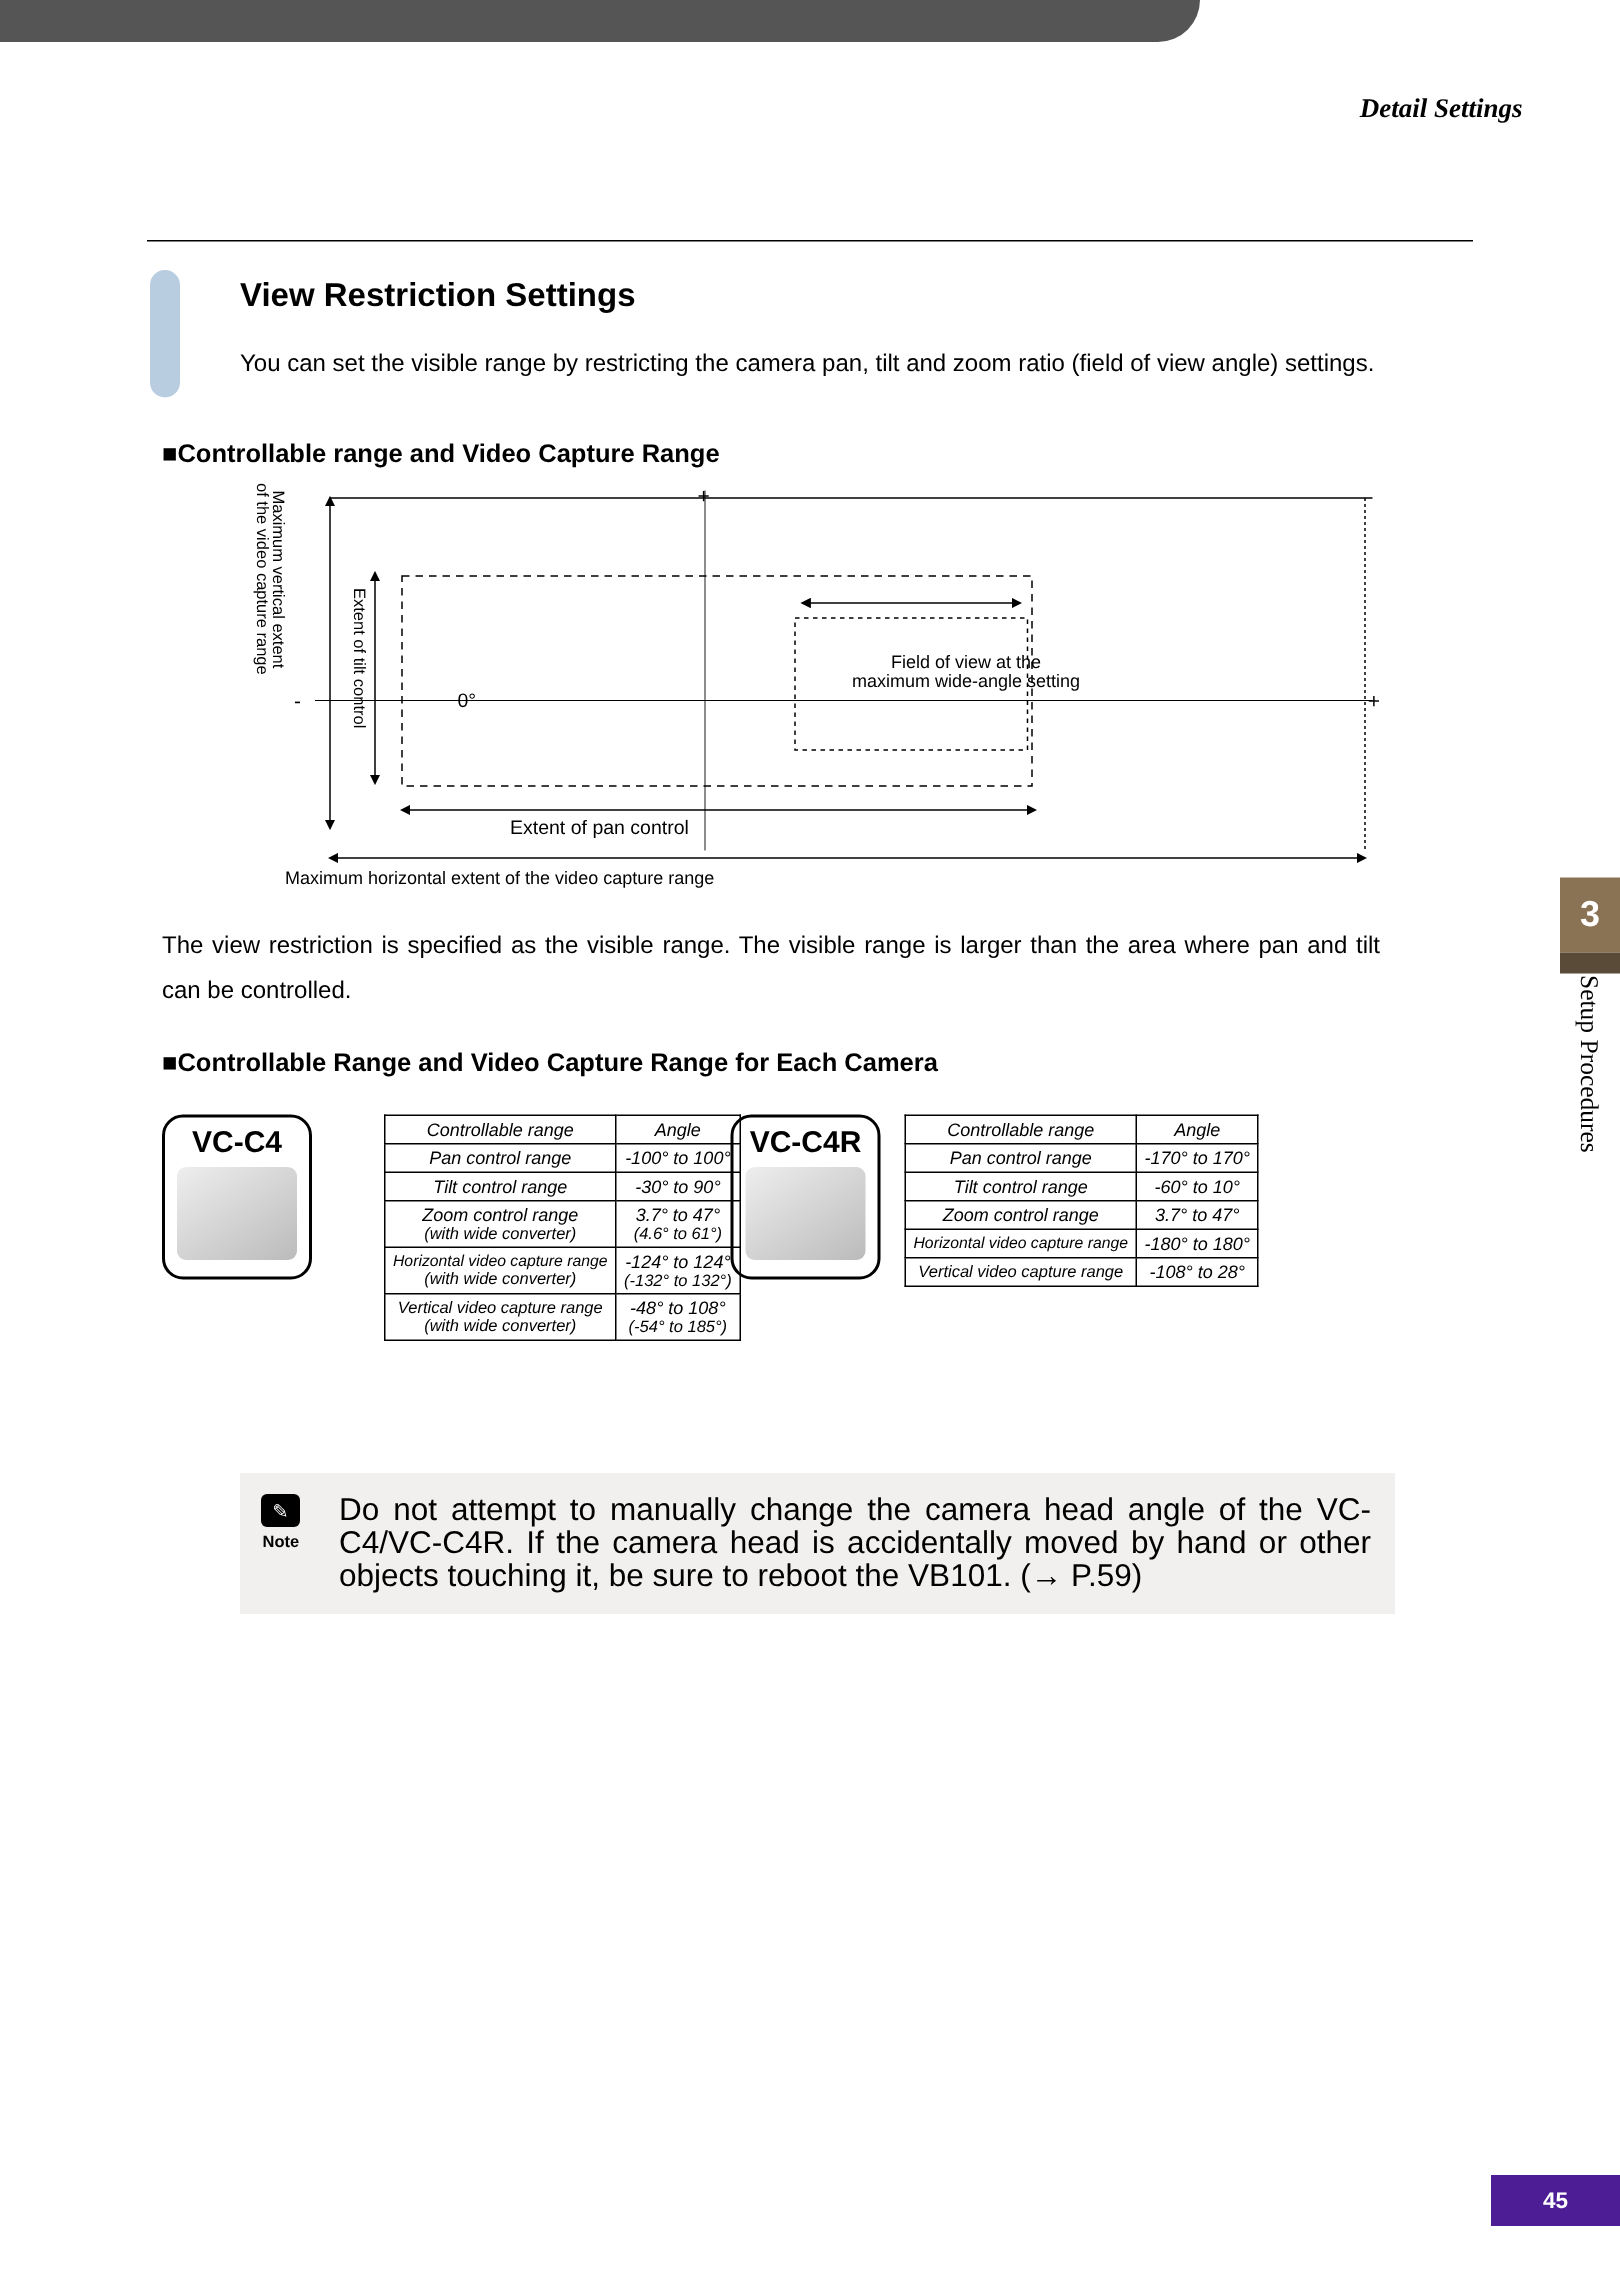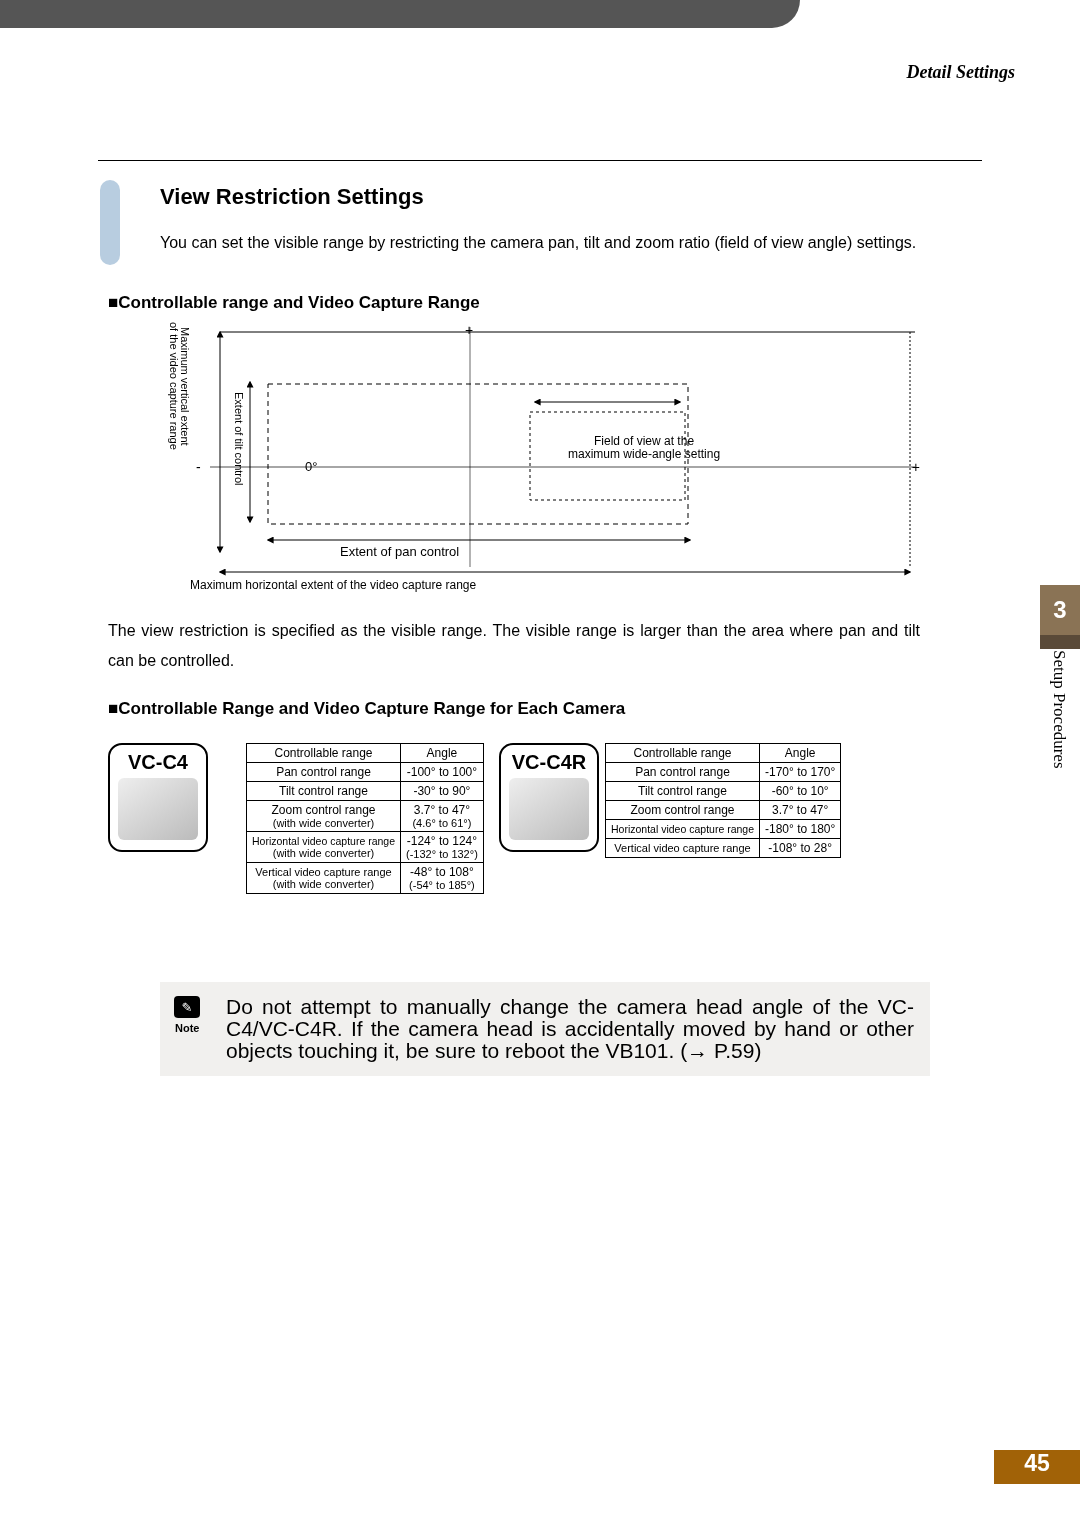--- a/index.html
+++ b/index.html
@@ -18,36 +18,36 @@
   .zero { position: absolute; top: 137px; left: 145px; font-size: 13px; }
   .pan-extent-label { position: absolute; top: 222px; left: 180px; font-size: 13px; }
   .horiz-caption { position: absolute; top: 256px; left: 30px; font-size: 12px; }
   .fov-label { position: absolute; top: 113px; left: 385px; font-size: 12px; text-align: center; line-height: 13px; margin-left: 23px; }
   .vert-label { position: absolute; top: 0; left: 8px; writing-mode: vertical-rl; font-size: 11px; line-height: 11px; text-align: center; }
   .tilt-label { position: absolute; top: 70px; left: 73px; writing-mode: vertical-rl; font-size: 11px; }
   .minus-left { position: absolute; top: 137px; left: 36px; font-size: 14px; }
   .para2 { position: absolute; top: 616px; left: 108px; width: 812px; font-size: 16px; line-height: 30px; text-align: justify; }
   .sub2 { position: absolute; top: 699px; left: 108px; font-size: 17px; font-weight: bold; }
   .vc-c4-block { position: absolute; top: 743px; left: 108px; display: flex; align-items: flex-start; gap: 32px; }
-  .vc-c4r-block { position: absolute; top: 743px; left: 499px; display: flex; align-items: flex-start; }
+  .vc-c4r-block { position: absolute; top: 743px; left: 487px; display: flex; align-items: flex-start; }
   .model-box { border: 2px solid #000; border-radius: 14px; padding: 6px 8px; text-align: center; width: 100px; }
   .model-title { font-weight: bold; font-size: 20px; }
   .model-img { width: 80px; height: 62px; background: linear-gradient(145deg,#eee,#bbb); border-radius: 6px; margin-top: 4px; display: inline-block; }
-  table.spec { border-collapse: collapse; margin-left: 6px; font-size: 12px; }
+  table.spec { border-collapse: collapse; margin-left: 16px; font-size: 12px; font-style: italic; }
   table.spec th, table.spec td { border: 1px solid #000; padding: 2px 5px; text-align: center; }
   table.spec th { font-weight: normal; }
   .sub-line { font-size: 11px; display: block; }
   .note-box { position: absolute; top: 982px; left: 160px; width: 770px; background: #f1f0ee; padding: 14px 16px 14px 66px; }
   .note-icon { position: absolute; left: 14px; top: 14px; width: 26px; height: 22px; background: #000; border-radius: 4px; display: flex; align-items: center; justify-content: center; color: #fff; font-size: 13px; }
   .note-label { position: absolute; left: 15px; top: 40px; font-size: 11px; font-weight: bold; }
   .note-text { font-size: 21px; font-weight: normal; line-height: 22px; text-align: justify; }
   .side-tab { position: absolute; right: 0; top: 585px; width: 40px; height: 50px; background: #8a7355; color: #fff; display: flex; align-items: center; justify-content: center; font-size: 24px; font-weight: bold; }
   .side-tab-shadow { position: absolute; right: 0; top: 635px; width: 40px; height: 14px; background: #5a4a38; }
   .side-text { position: absolute; right: 11px; top: 650px; writing-mode: vertical-rl; font-size: 17px; font-family: "Times New Roman", serif; }
-  .page-num-box { position: absolute; right: 0; bottom: 42px; width: 86px; height: 34px; background: #a16207; color: #fff; display: flex; align-items: flex-start; justify-content: center; font-size: 23px; font-weight: bold; }
+  .page-num-box { position: absolute; right: 0; bottom: 42px; width: 86px; height: 34px; background: #4c1d95; color: #fff; display: flex; align-items: center; justify-content: center; font-size: 15px; font-weight: bold; }
 </style>
 </head>
 <body>
 
 <div class="top-tab"></div>
 <div class="header-right">Detail Settings</div>
 <div class="hr-top"></div>
 
 <div class="section-title-row">
   <div class="blue-pill"></div>

